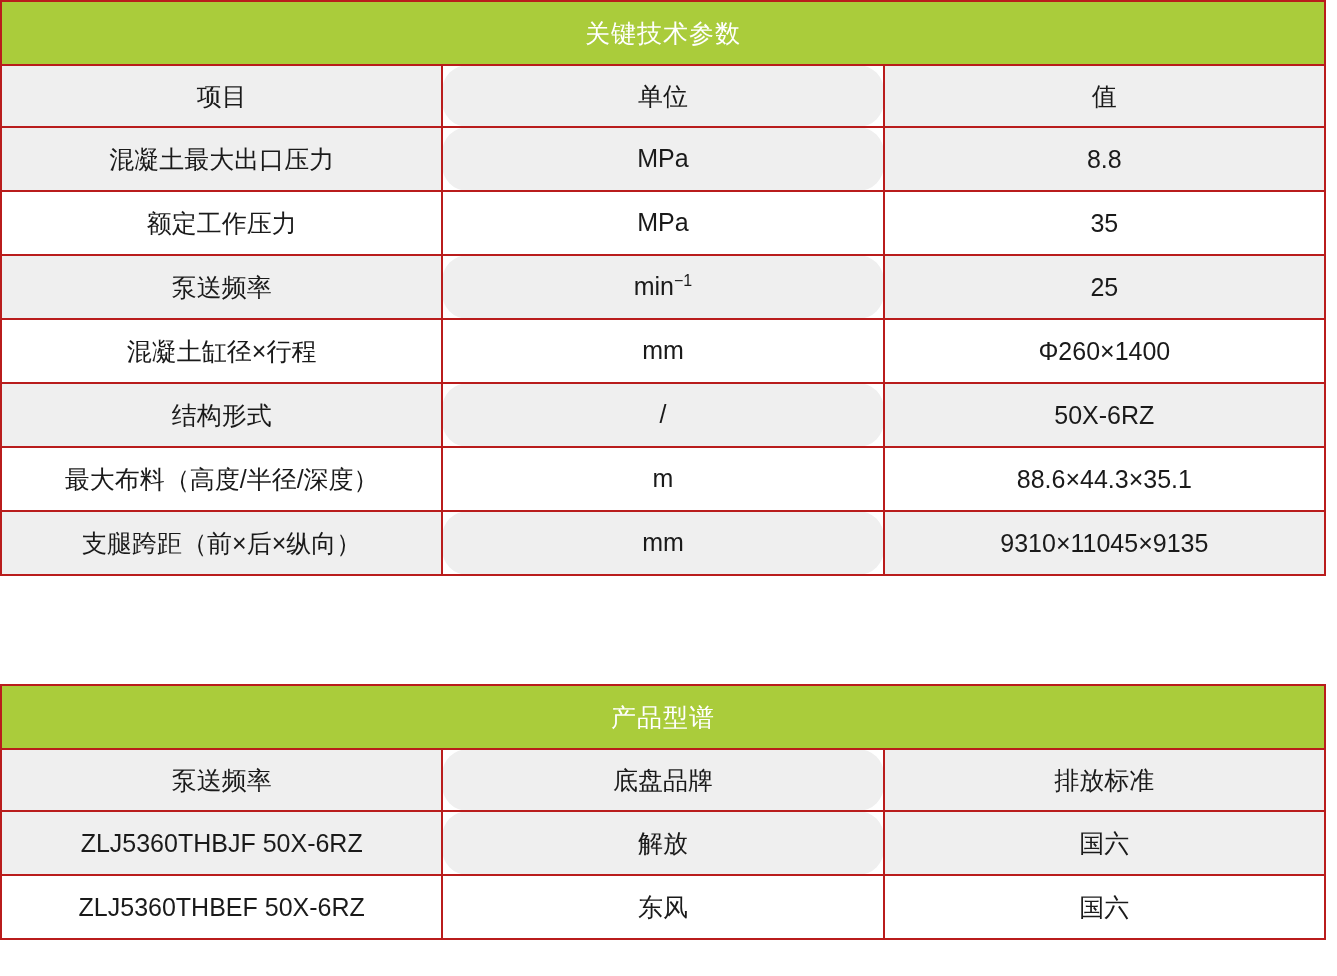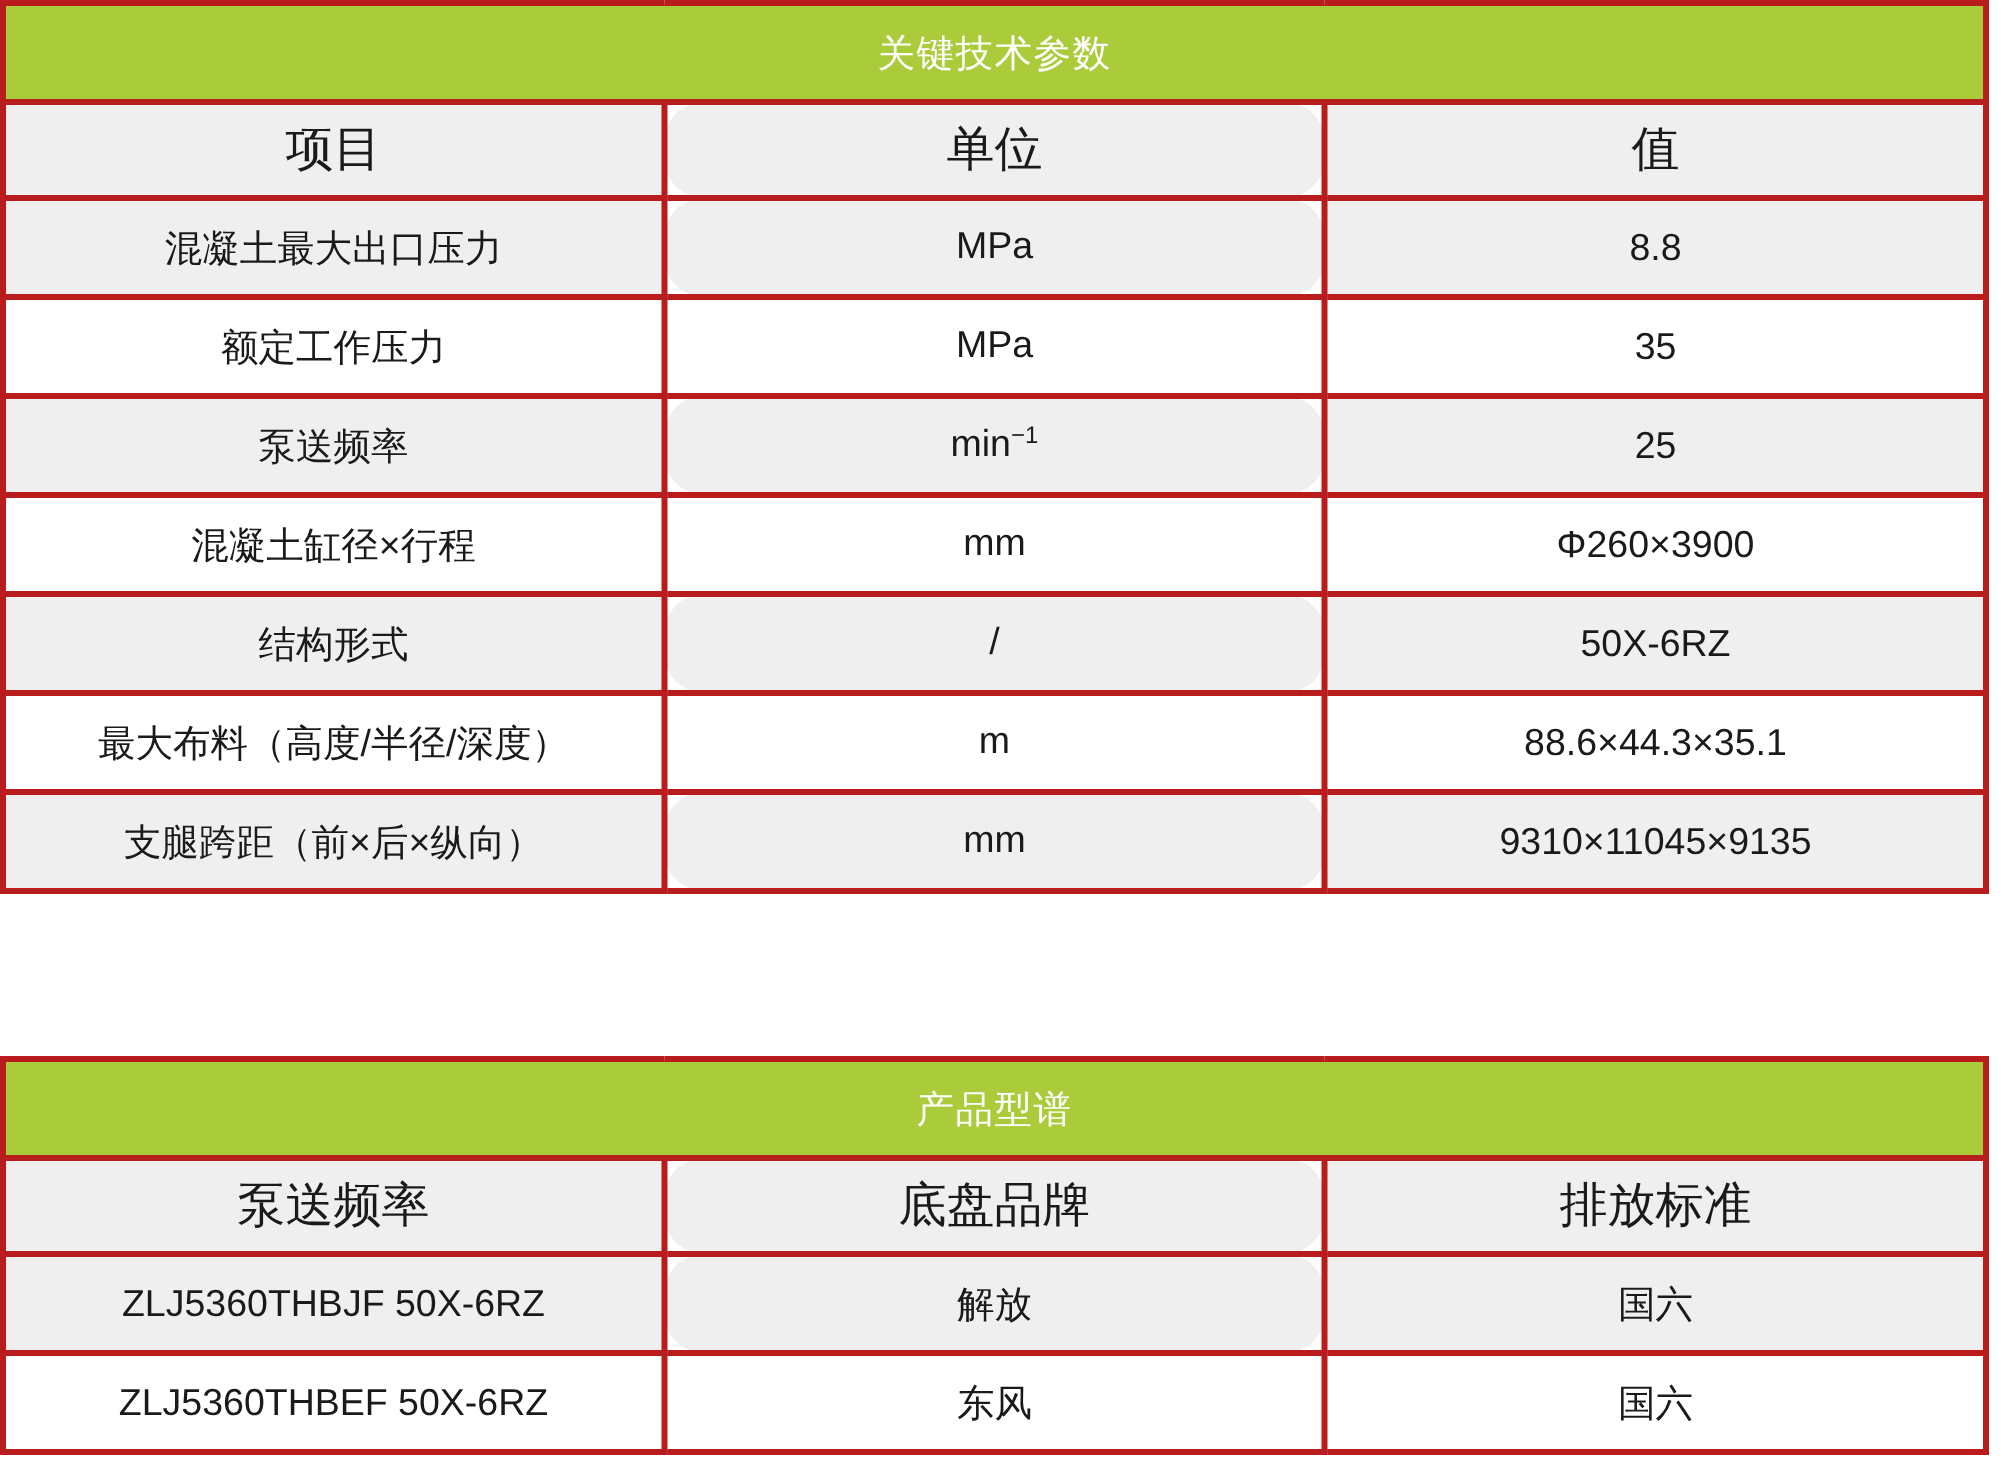--- a/index.html
+++ b/index.html
@@ -18,37 +18,37 @@
     position: relative;
     box-sizing: border-box;
   }
   table.spec {
     border-collapse: collapse;
     width: 1326px;
     table-layout: fixed;
     margin: 0;
   }
   table.spec td, table.spec th {
-    border: 4px solid #b91c1c;
+    border: 2px solid #b91c1c;
     text-align: center;
     vertical-align: middle;
     font-weight: normal;
     padding: 4px;
   }
   .title-row td {
     background: #aacc3b;
     color: #ffffff;
     font-size: 25px;
     height: 54px;
     letter-spacing: 1px;
   }
   .head-row td {
     background: #efefef;
     color: #1a1a1a;
-    font-size: 32px;
+    font-size: 25px;
     height: 52px;
   }
   .row-odd td { background: #ffffff; }
   .row-even td { background: #efefef; }
   .row-odd td, .row-even td {
     font-size: 25px;
     height: 54px;
   }
   .c1 { width: 553px; }
   .c2 { width: 234px; border-radius: 26px; }
@@ -88,21 +88,21 @@
 
       <tr class="row-even">
         <td class="c1">泵送频率</td>
         <td class="c2"><span>min</span><span class="sup">−1</span><span></span></td>
         <td class="c3">25</td>
       </tr>
 
       <tr class="row-odd">
         <td class="c1">混凝土缸径×行程</td>
         <td class="c2"><span>mm</span><span class="sup"></span><span></span></td>
-        <td class="c3">Φ260×3900</td>
+        <td class="c3">Φ260×1400</td>
       </tr>
 
       <tr class="row-even">
         <td class="c1">结构形式</td>
         <td class="c2"><span>/</span><span class="sup"></span><span></span></td>
         <td class="c3">50X-6RZ</td>
       </tr>
 
       <tr class="row-odd">
         <td class="c1">最大布料（高度/半径/深度）</td>

